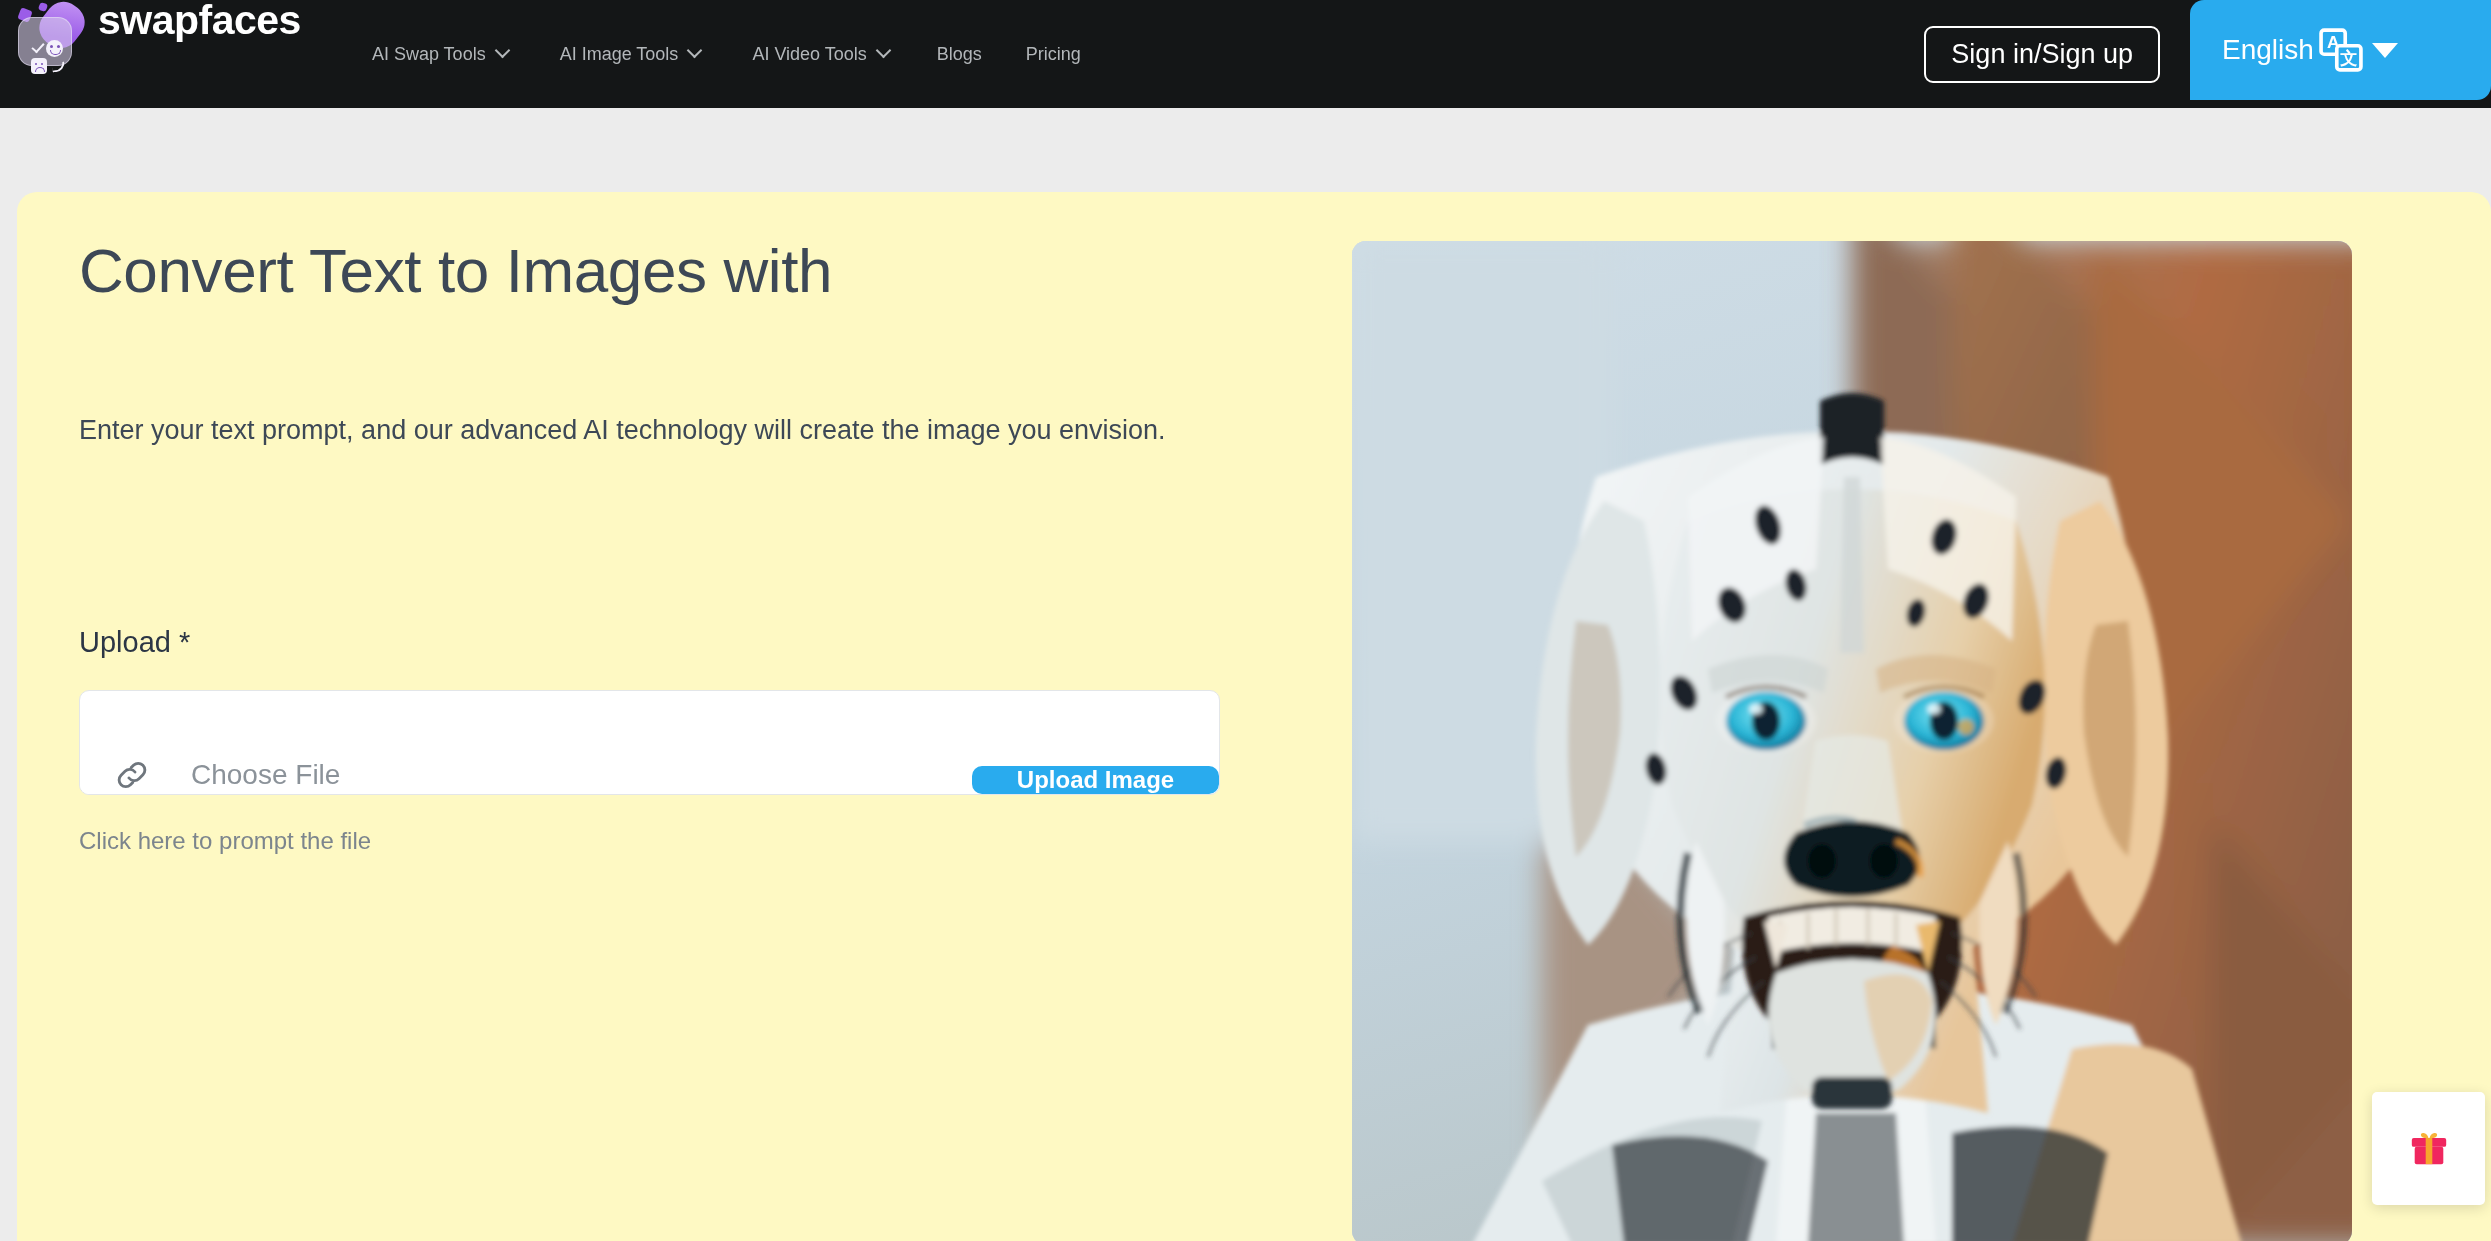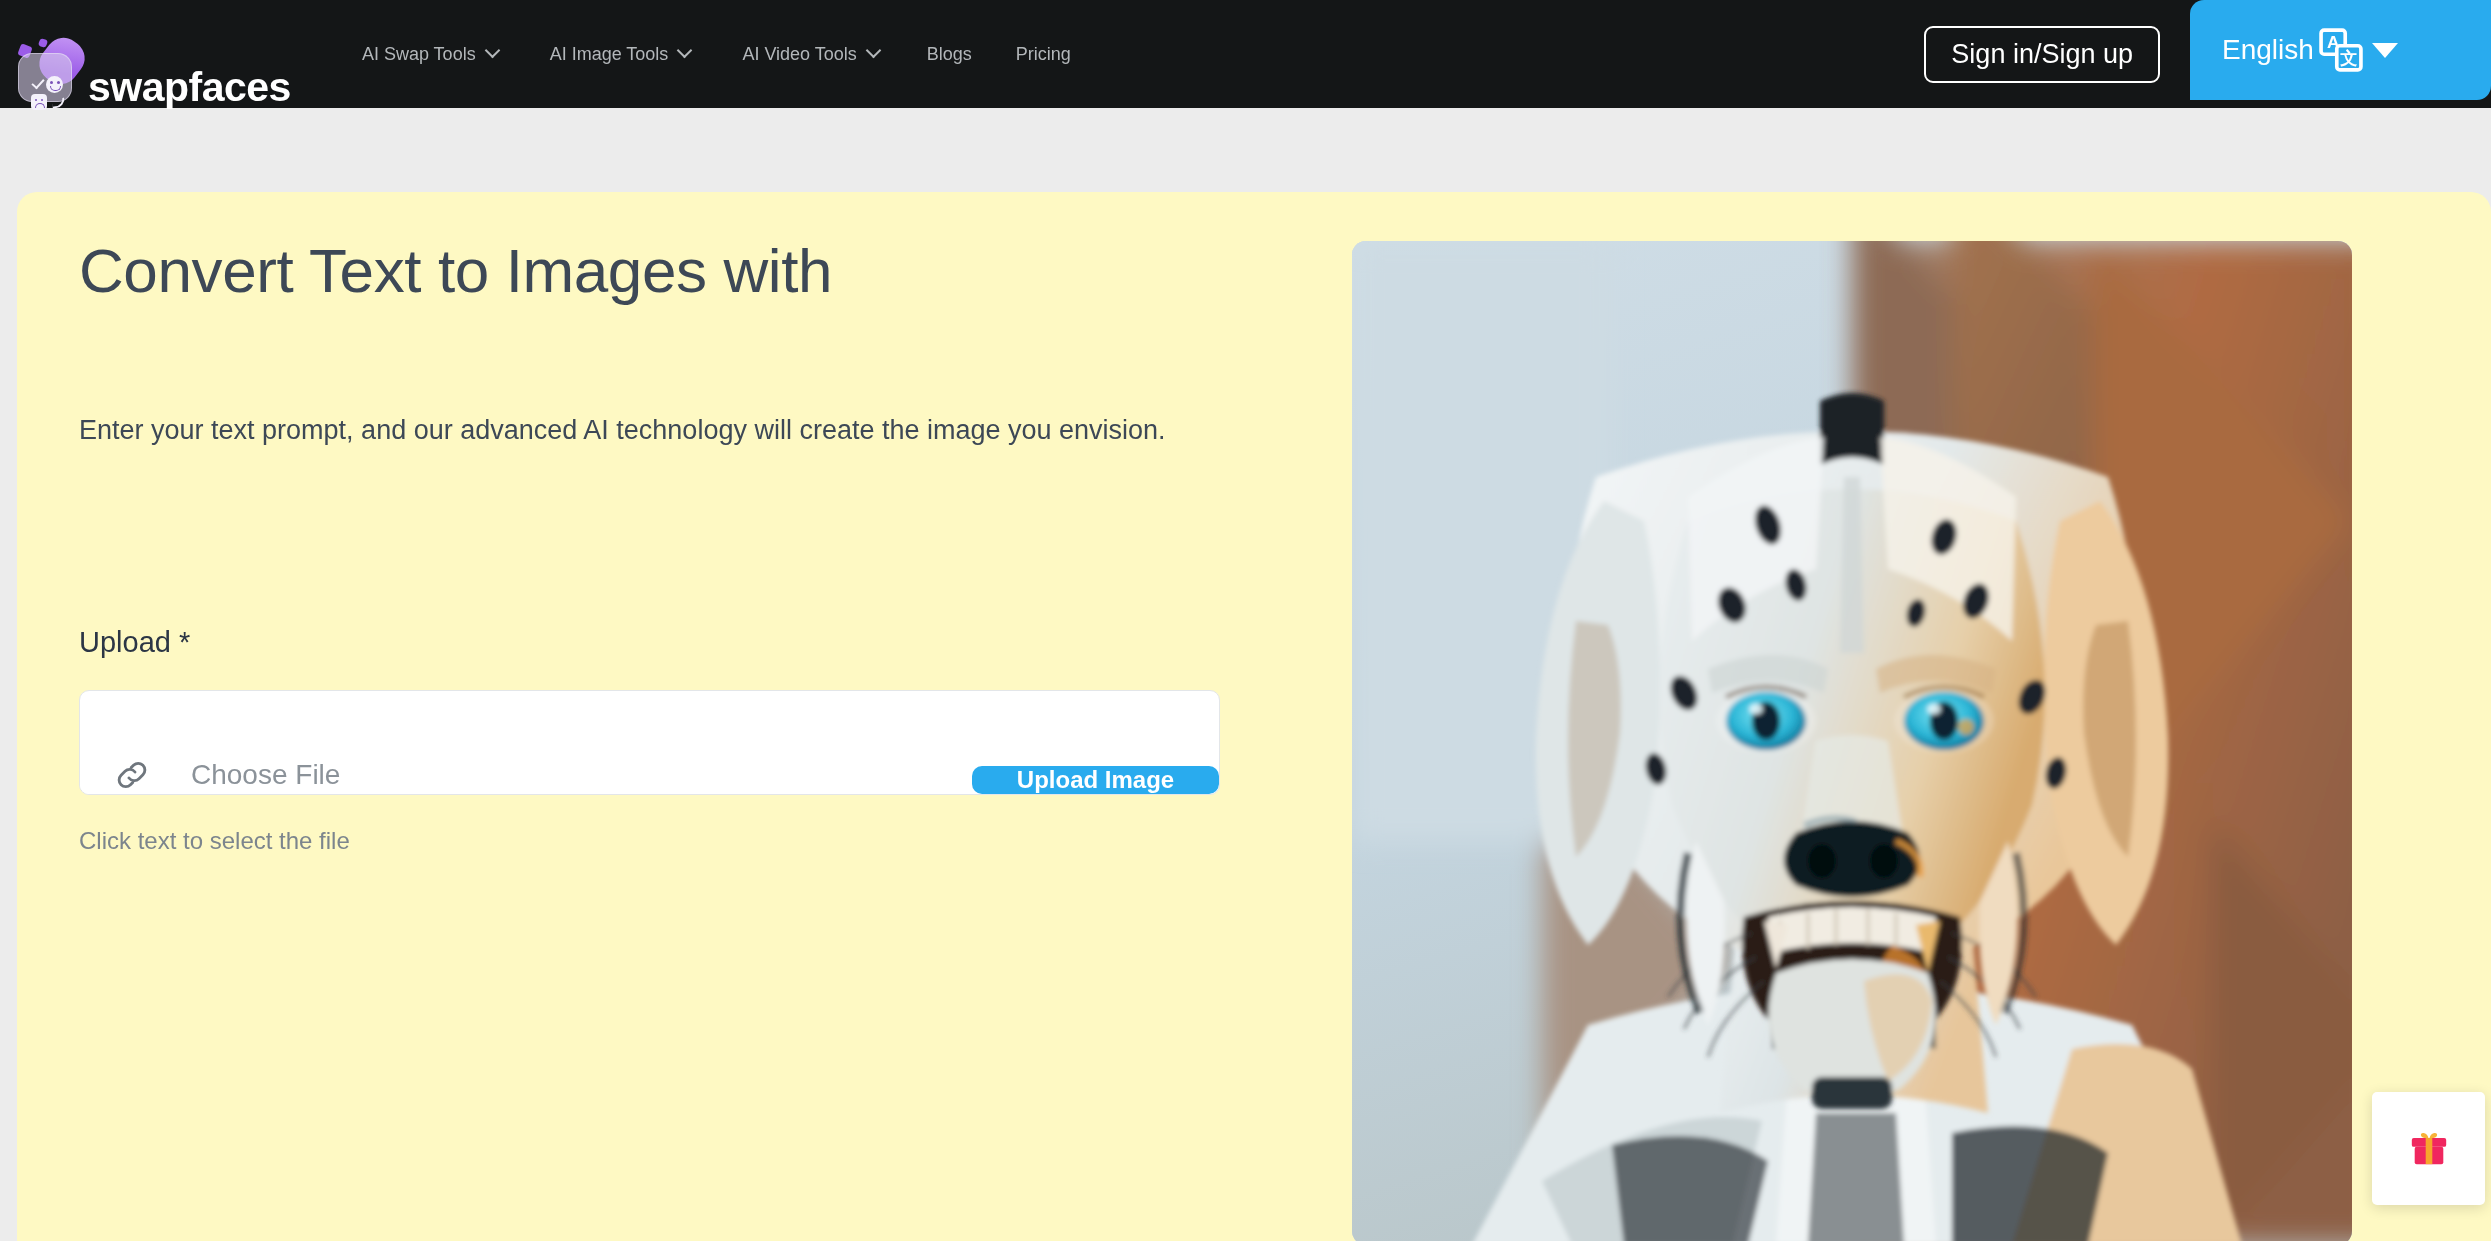--- a/index.html
+++ b/index.html
@@ -22,23 +22,23 @@
     top: 0; left: 0;
     width: 2491px;
     height: 108px;
     background: #141617;
     display: flex;
     align-items: center;
   }
 
   .logo-group {
     display: flex;
-    align-items: flex-end;
+    align-items: flex-start;
     margin-left: 12px;
-    gap: 4px;
+    gap: 14px;
     height: 100%;
   }
 
   .logo-mark {
     position: relative;
     width: 72px;
     height: 72px;
     flex: 0 0 72px;
   }
   .logo-swoosh {
@@ -396,21 +396,21 @@
       <div class="upload-field">
         <svg class="link-icon" viewBox="0 0 24 24" fill="none" stroke="#6f767d" stroke-width="1.8" stroke-linecap="round" stroke-linejoin="round">
           <path d="M10.1 13.9a4.2 4.2 0 0 0 6.3.45l2.5-2.5a4.2 4.2 0 1 0-5.95-5.95l-1.43 1.43"></path>
           <path d="M13.9 10.1a4.2 4.2 0 0 0-6.3-.45l-2.5 2.5a4.2 4.2 0 1 0 5.95 5.95l1.42-1.42"></path>
         </svg>
         <span class="choose-text">Choose File</span>
       </div>
       <button class="upload-btn">Upload Image</button>
     </div>
 
-    <div class="upload-hint">Click text to select the file</div>
+    <div class="upload-hint">Click here to prompt the file</div>
   </div>
 
   <div class="preview">
     <svg viewBox="0 0 500 502" preserveAspectRatio="xMidYMid slice">
       <defs>
         <linearGradient id="sky" x1="0" y1="0" x2="0.3" y2="1">
           <stop offset="0" stop-color="#cfdde6"></stop>
           <stop offset="0.55" stop-color="#c3d4de"></stop>
           <stop offset="1" stop-color="#b9c6c9"></stop>
         </linearGradient>

